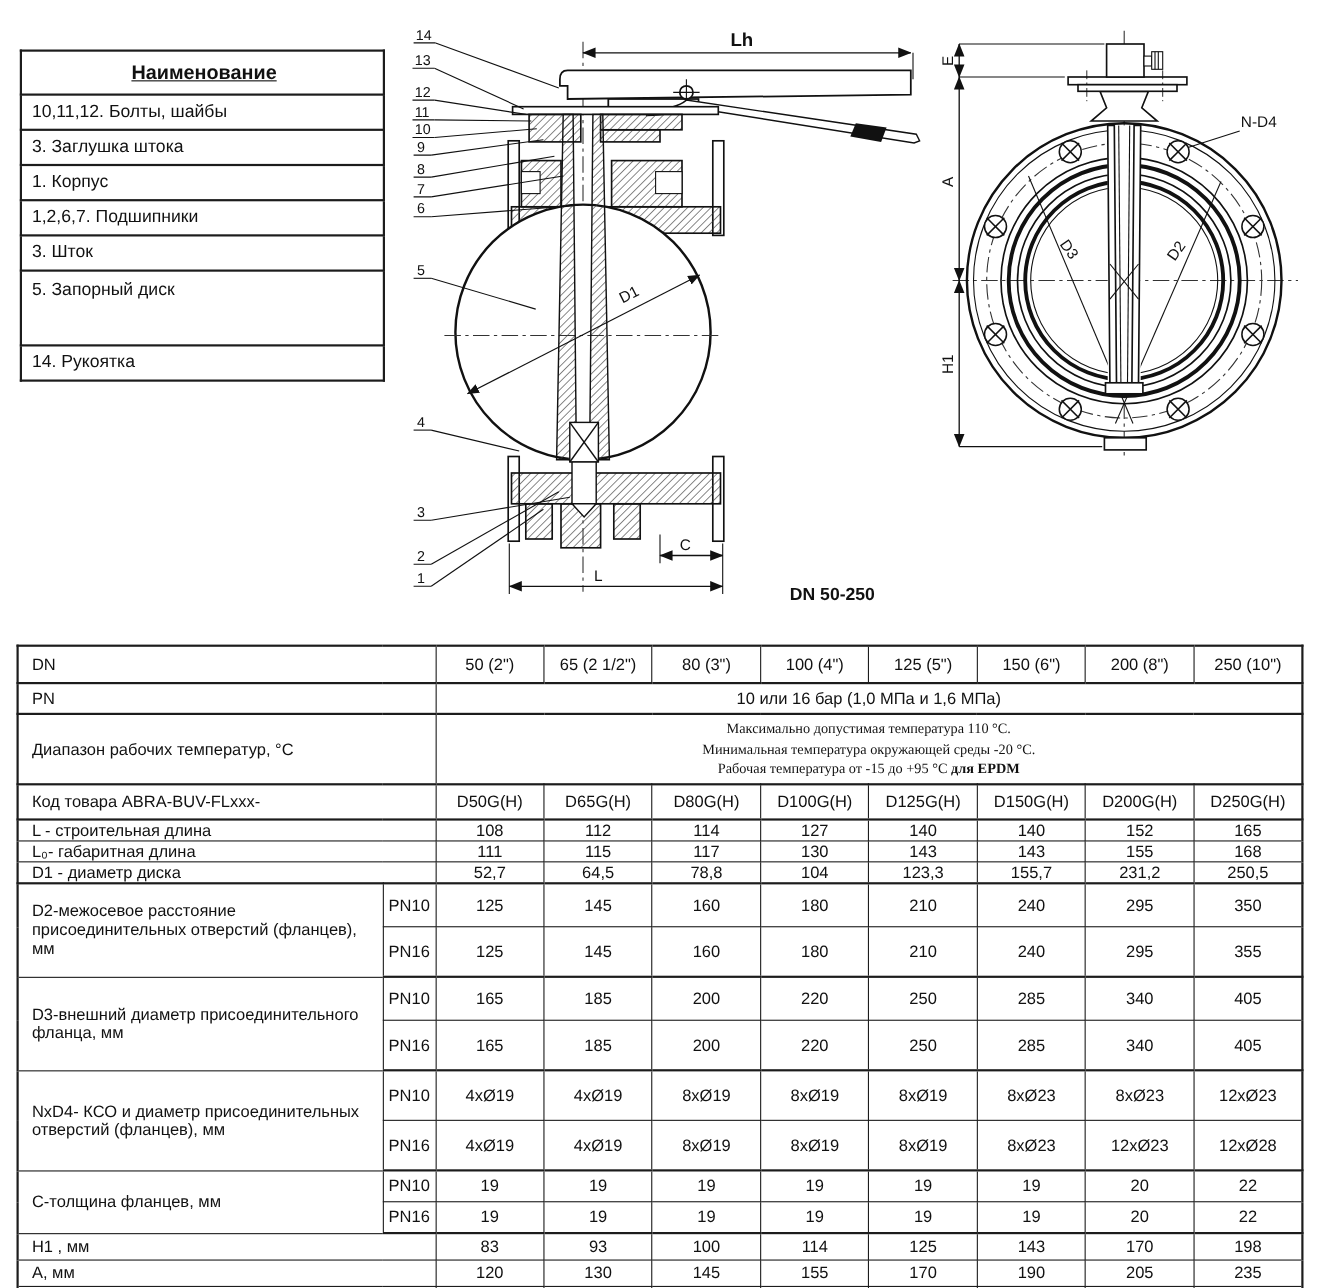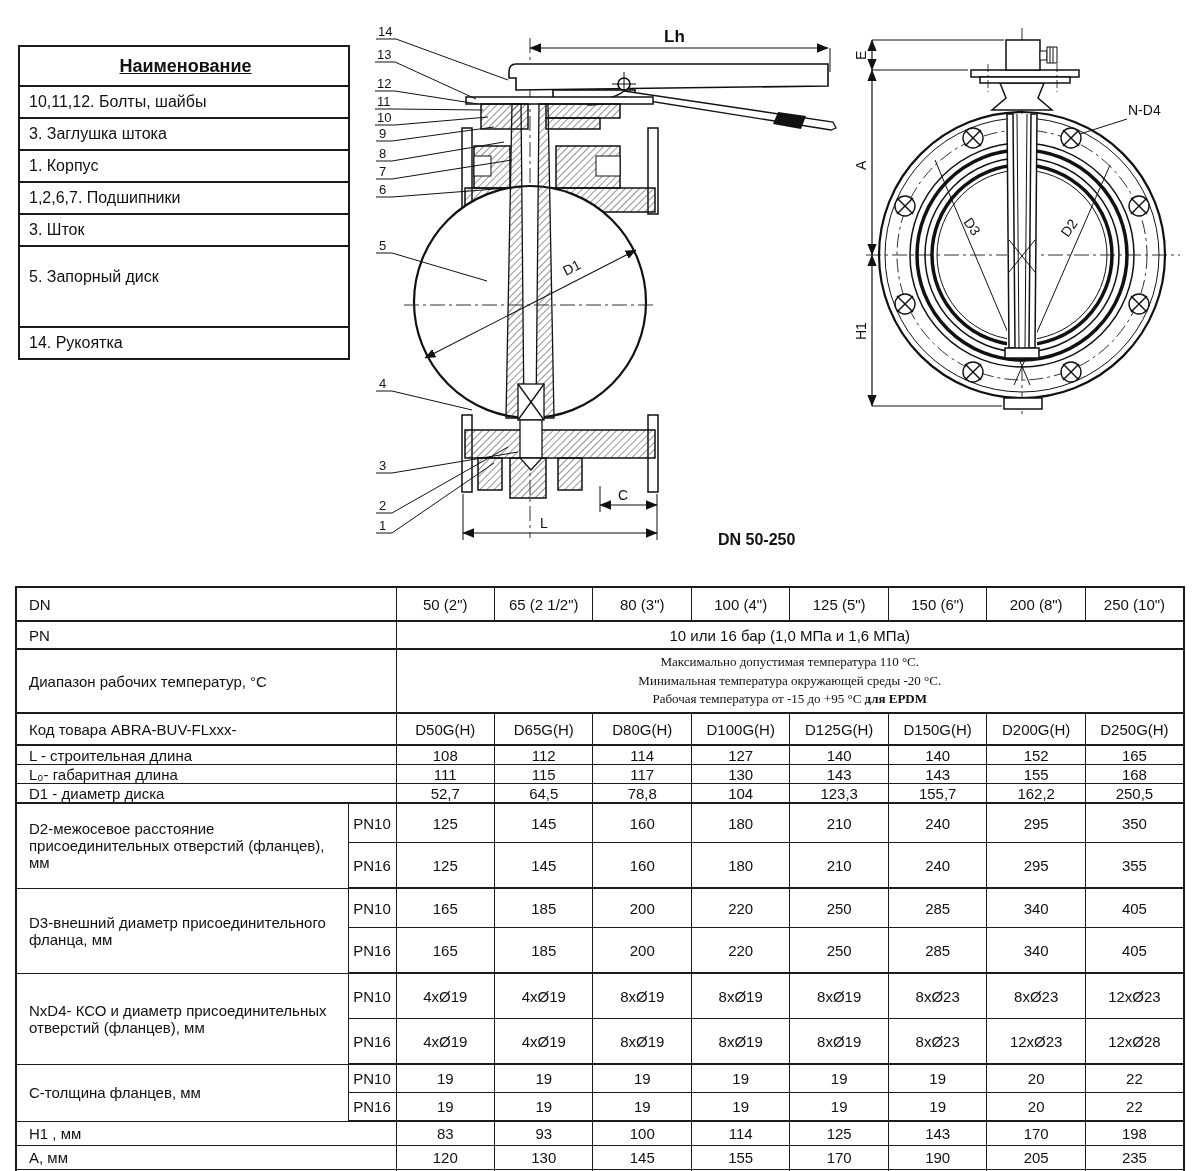--- a/index.html
+++ b/index.html
@@ -2,21 +2,21 @@
 <html><head>
 <meta charset="utf-8">
 <style>
   html,body{margin:0;padding:0;background:#ffffff;}
   body{width:1200px;height:1171px;font-family:"Liberation Sans","DejaVu Sans",sans-serif;color:#111;position:relative;}
   .top{position:relative;width:1200px;height:578px;}
   
   .legend{position:absolute;left:18px;top:45px;width:332px;border-collapse:collapse;}
   .legend td{border:2px solid #1c1c1c;font-size:16px;padding:6px 6px 6px 9px;vertical-align:middle;}
   .legend .hdr{font-weight:bold;font-size:18px;text-align:center;height:26px;text-decoration:underline;}
-  .legend .tall{height:52px;vertical-align:top;padding-top:21px;}
+  .legend .tall{height:52px;vertical-align:top;padding-top:8px;}
   svg{position:absolute;}
   svg text{font-family:"Liberation Sans","DejaVu Sans",sans-serif;fill:#111;}
   .co{font-size:13px;}
   .dimtxt{font-size:14px;}
   .big{font-size:17px;font-weight:bold;}
   .cap{font-size:16px;font-weight:bold;}
   
   table.t{border-collapse:collapse;width:1170px;margin-left:15px;margin-top:8px;table-layout:fixed;}
   table.t td{border:1px solid #1c1c1c;font-size:15px;padding:1px 4px;overflow:hidden;}
   table.t td.lab{text-align:left;padding-left:12px;}
@@ -387,21 +387,21 @@
         <td class="val br">168</td>
       </tr>
   <tr class="h-sm bb">
     <td class="lab bl" colspan="2">D1 - диаметр диска</td>
   <td class="val">52,7</td>
         <td class="val">64,5</td>
         <td class="val">78,8</td>
         <td class="val">104</td>
         <td class="val">123,3</td>
         <td class="val">155,7</td>
-        <td class="val">162,2</td>
+        <td class="val">231,2</td>
         <td class="val br">250,5</td>
       </tr>
   <tr class="h-md">
     <td class="lab bl" rowspan="2">D2-межосевое расстояние присоединительных отверстий (фланцев), мм</td>
     <td class="pn">PN10</td>
   <td class="val">125</td>
         <td class="val">145</td>
         <td class="val">160</td>
         <td class="val">180</td>
         <td class="val">210</td>

